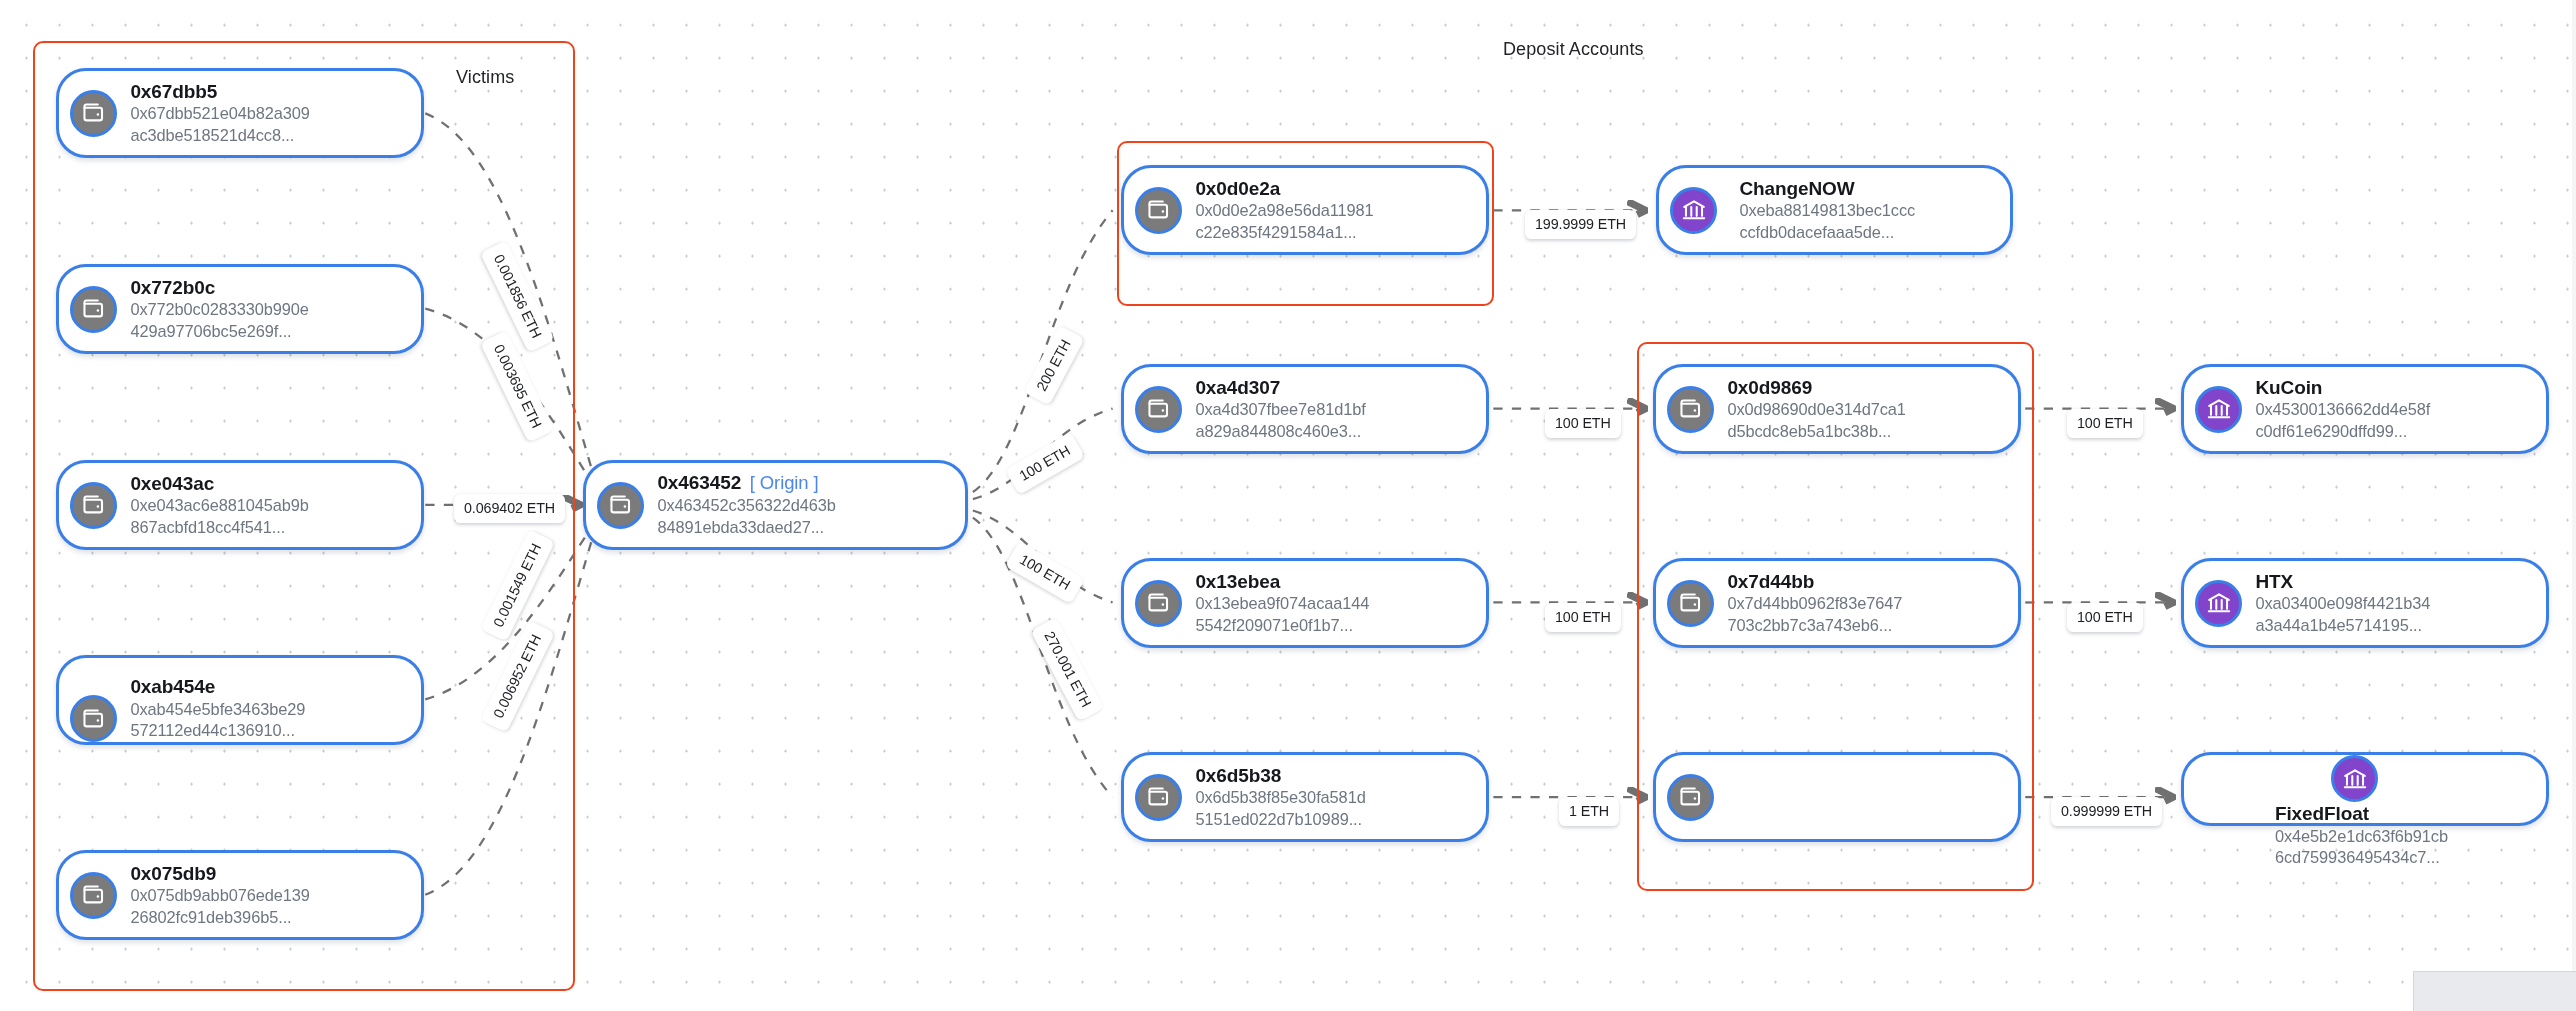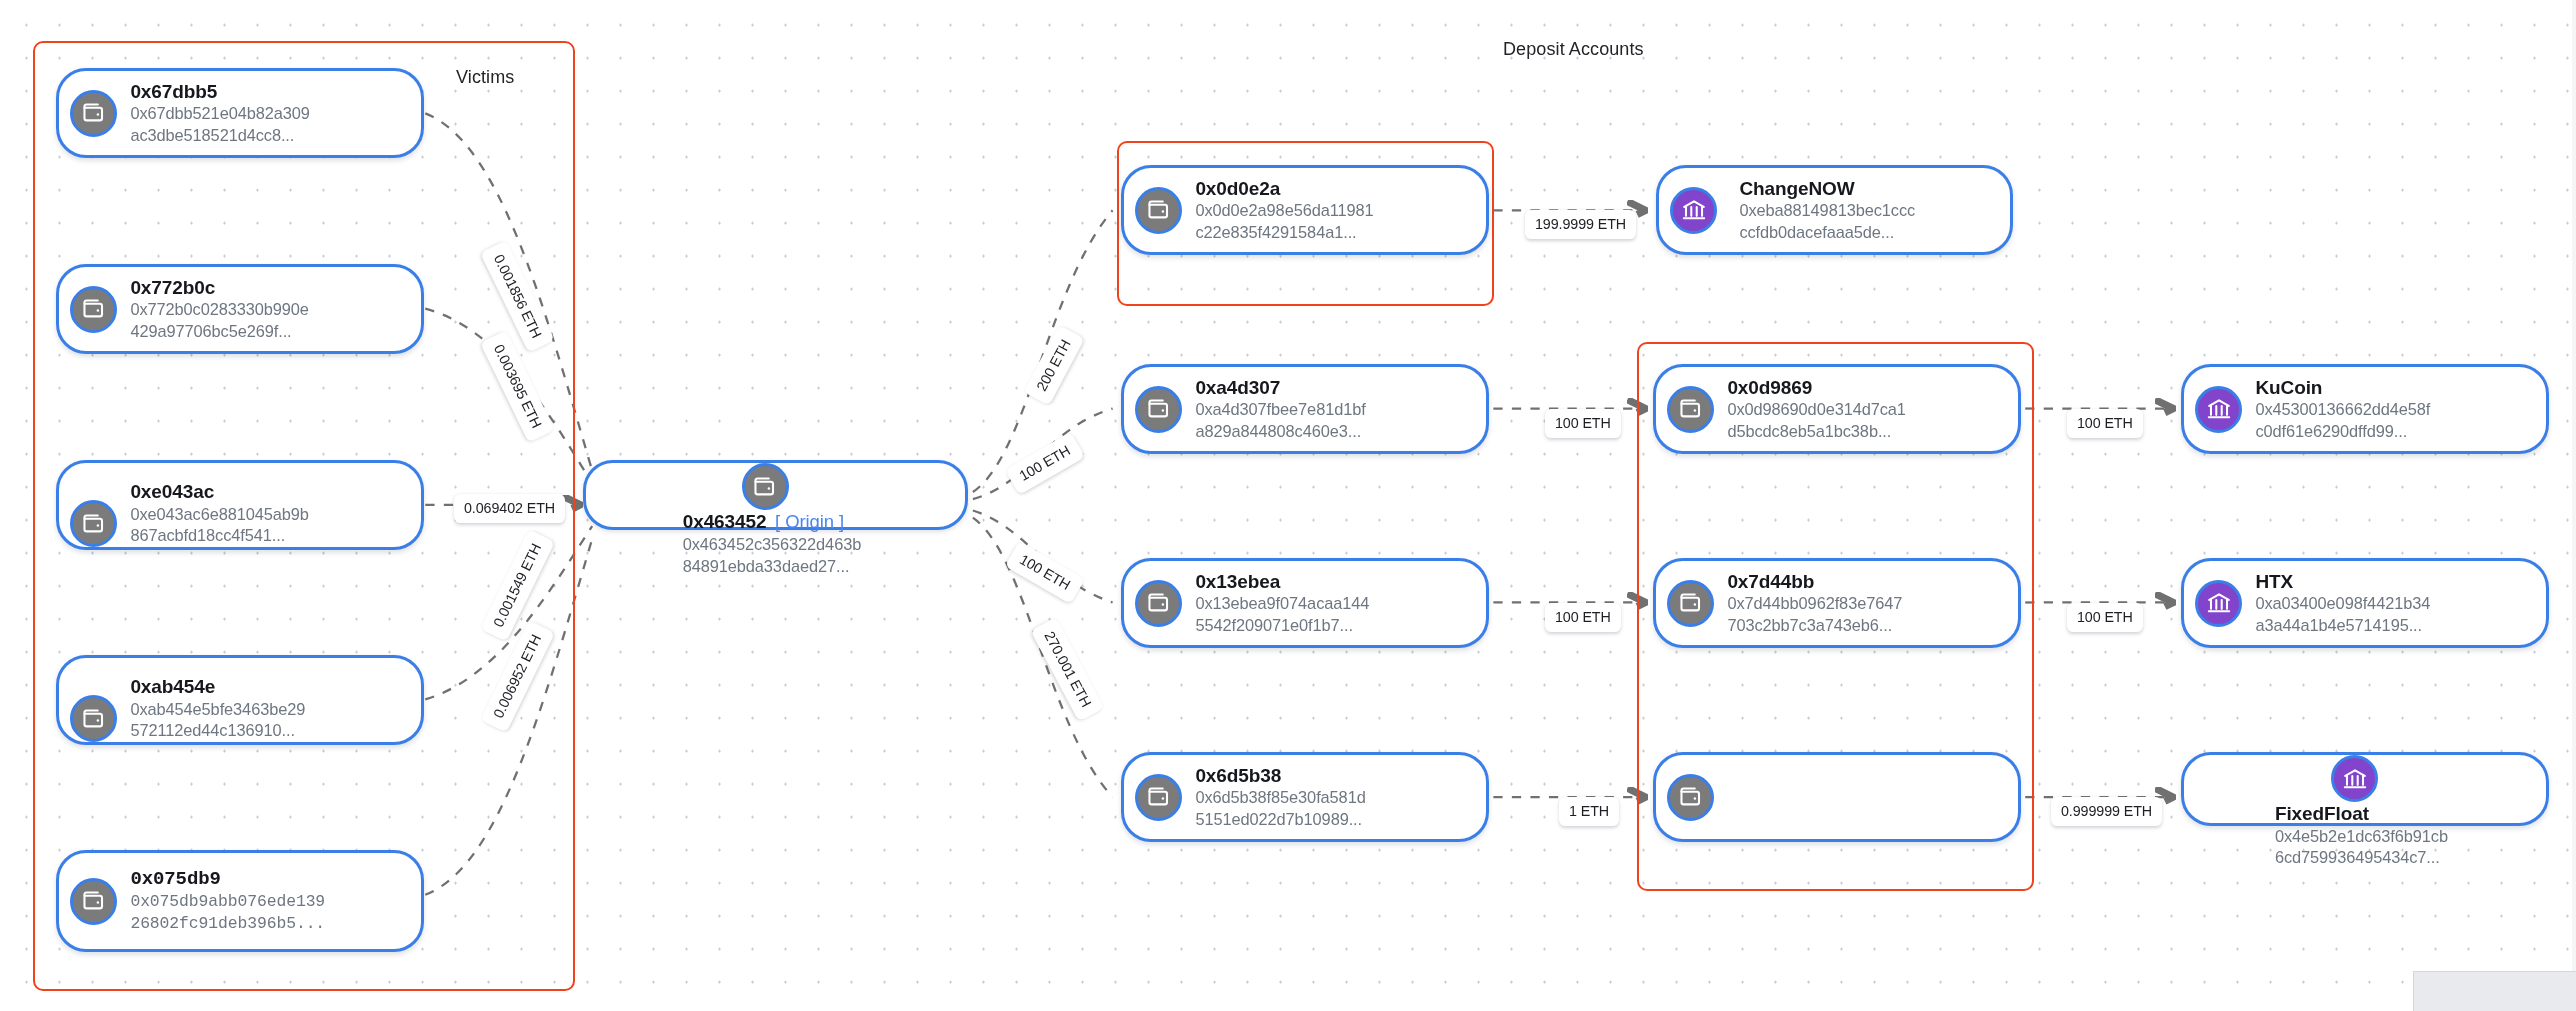--- a/index.html
+++ b/index.html
@@ -188,21 +188,21 @@
             <path d="M3.2 7.2V6.1a1.9 1.9 0 0 1 1.9-1.9h10.4"></path>
             <circle cx="15.6" cy="13.4" r="1.15" fill="#ffffff" stroke="none"></circle>
           </svg>
         </div>
         <div class="txt">
           <div class="title"><span>0x772b0c</span></div>
           <div class="addr">0x772b0c0283330b990e</div>
           <div class="addr">429a97706bc5e269f...</div>
         </div>
       </div>
-      <div class="node" style="left: 56px; top: 460px; width: 368px; height: 90px; align-items: flex-end;">
+      <div class="node" style="left: 56px; top: 460px; width: 368px; height: 90px;">
         <div class="avatar">
           <svg viewBox="0 0 24 24" fill="none" stroke="#ffffff" stroke-width="1.9" stroke-linecap="round" stroke-linejoin="round">
             <path d="M3.2 7.2h14.2a2 2 0 0 1 2 2v7.6a2 2 0 0 1-2 2H5.2a2 2 0 0 1-2-2V7.2z"></path>
             <path d="M3.2 7.2V6.1a1.9 1.9 0 0 1 1.9-1.9h10.4"></path>
             <circle cx="15.6" cy="13.4" r="1.15" fill="#ffffff" stroke="none"></circle>
           </svg>
         </div>
         <div class="txt">
           <div class="title"><span>0xe043ac</span></div>
           <div class="addr">0xe043ac6e881045ab9b</div>
@@ -216,35 +216,35 @@
             <path d="M3.2 7.2V6.1a1.9 1.9 0 0 1 1.9-1.9h10.4"></path>
             <circle cx="15.6" cy="13.4" r="1.15" fill="#ffffff" stroke="none"></circle>
           </svg>
         </div>
         <div class="txt">
           <div class="title"><span>0xab454e</span></div>
           <div class="addr">0xab454e5bfe3463be29</div>
           <div class="addr">572112ed44c136910...</div>
         </div>
       </div>
-      <div class="node" style="left: 56px; top: 850px; width: 368px; height: 102px; font-family: Liberation Mono, monospace;">
+      <div class="node" style="left: 56px; top: 850px; width: 368px; height: 90px;">
         <div class="avatar">
           <svg viewBox="0 0 24 24" fill="none" stroke="#ffffff" stroke-width="1.9" stroke-linecap="round" stroke-linejoin="round">
             <path d="M3.2 7.2h14.2a2 2 0 0 1 2 2v7.6a2 2 0 0 1-2 2H5.2a2 2 0 0 1-2-2V7.2z"></path>
             <path d="M3.2 7.2V6.1a1.9 1.9 0 0 1 1.9-1.9h10.4"></path>
             <circle cx="15.6" cy="13.4" r="1.15" fill="#ffffff" stroke="none"></circle>
           </svg>
         </div>
         <div class="txt">
           <div class="title"><span>0x075db9</span></div>
           <div class="addr">0x075db9abb076ede139</div>
           <div class="addr">26802fc91deb396b5...</div>
         </div>
       </div>
-      <div class="node" style="left: 583px; top: 460px; width: 385px; height: 70px; flex-direction: column;">
+      <div class="node" style="left: 583px; top: 460px; width: 385px; height: 90px;">
         <div class="avatar">
           <svg viewBox="0 0 24 24" fill="none" stroke="#ffffff" stroke-width="1.9" stroke-linecap="round" stroke-linejoin="round">
             <path d="M3.2 7.2h14.2a2 2 0 0 1 2 2v7.6a2 2 0 0 1-2 2H5.2a2 2 0 0 1-2-2V7.2z"></path>
             <path d="M3.2 7.2V6.1a1.9 1.9 0 0 1 1.9-1.9h10.4"></path>
             <circle cx="15.6" cy="13.4" r="1.15" fill="#ffffff" stroke="none"></circle>
           </svg>
         </div>
         <div class="txt">
           <div class="title"><span>0x463452</span><span class="origin-tag">[ Origin ]</span></div>
           <div class="addr">0x463452c356322d463b</div>

